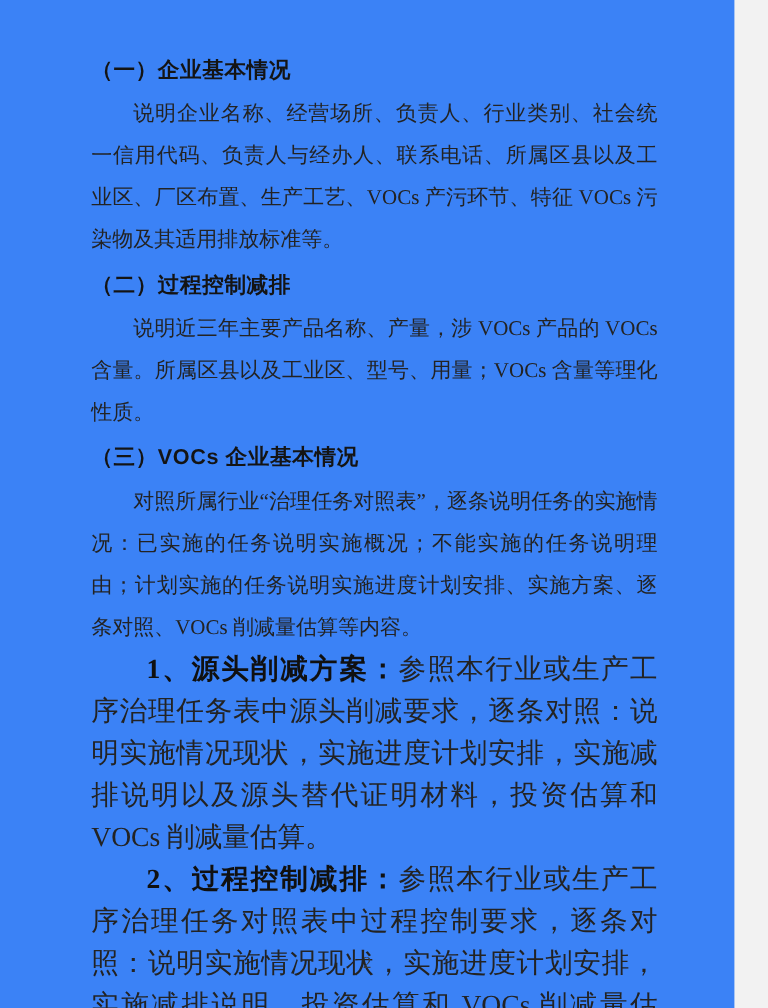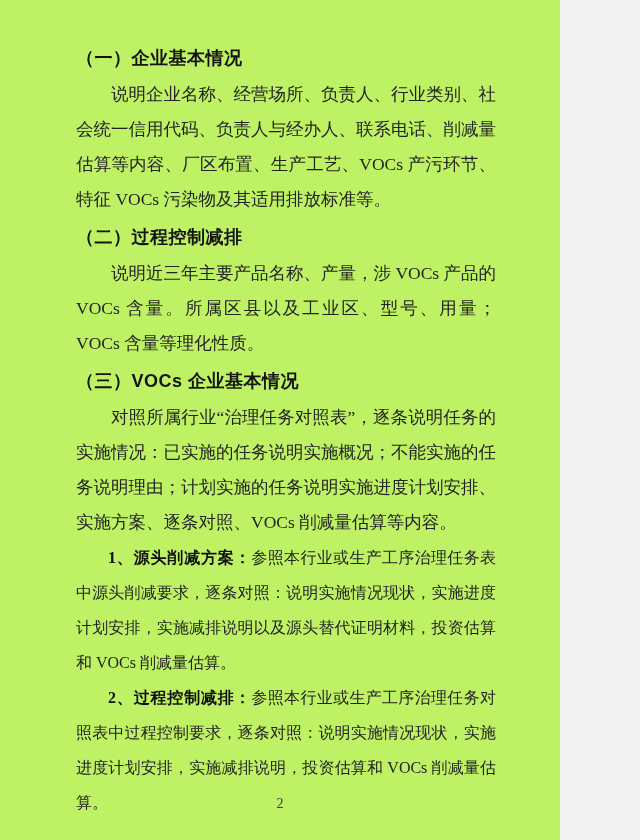--- a/index.html
+++ b/index.html
@@ -5,23 +5,23 @@
   * { margin: 0; padding: 0; box-sizing: border-box; }
 
   html, body {
     width: 640px;
     background: #f2f2f2;
     font-family: "Liberation Serif", serif;
   }
 
   .page {
     position: relative;
-    width: 560px;
+    width: 612px;
     height: 840px;
-    background: #bef264;
+    background: #3b82f6;
     color: #1e1e1e;
     padding: 38px 64px 0 76px;
     overflow: hidden;
   }
 
   .section-heading {
     font-family: "Liberation Sans", sans-serif;
     font-weight: 700;
     font-size: 18px;
     line-height: 35px;
@@ -33,21 +33,21 @@
 
   .body-para {
     font-size: 17.5px;
     line-height: 35px;
     text-align: justify;
     text-indent: 2em;
     color: #232323;
   }
 
   .numbered-item {
-    font-size: 16px;
+    font-size: 23px;
     line-height: 35px;
     text-align: justify;
     text-indent: 2em;
     color: #232323;
   }
 
   .item-lead {
     font-weight: 700;
     color: #101010;
     letter-spacing: 0.5px;
@@ -64,21 +64,21 @@
     font-family: "Liberation Serif", serif;
   }
 </style>
 </head>
 <body>
 
 <div class="page">
 
   <h2 class="section-heading">（一）企业基本情况</h2>
 
-  <p class="body-para">说明企业名称、经营场所、负责人、行业类别、社会统一信用代码、负责人与经办人、联系电话、削减量估算等内容、厂区布置、生产工艺、VOCs 产污环节、特征 VOCs 污染物及其适用排放标准等。</p>
+  <p class="body-para">说明企业名称、经营场所、负责人、行业类别、社会统一信用代码、负责人与经办人、联系电话、所属区县以及工业区、厂区布置、生产工艺、VOCs 产污环节、特征 VOCs 污染物及其适用排放标准等。</p>
 
   <h2 class="section-heading">（二）过程控制减排</h2>
 
   <p class="body-para">说明近三年主要产品名称、产量，涉 VOCs 产品的 VOCs 含量。所属区县以及工业区、型号、用量；VOCs 含量等理化性质。</p>
 
   <h2 class="section-heading">（三）VOCs 企业基本情况</h2>
 
   <p class="body-para">对照所属行业“治理任务对照表”，逐条说明任务的实施情况：已实施的任务说明实施概况；不能实施的任务说明理由；计划实施的任务说明实施进度计划安排、实施方案、逐条对照、VOCs 削减量估算等内容。</p>
 
   <p class="numbered-item"><span class="item-lead">1、源头削减方案：</span><span>参照本行业或生产工序治理任务表中源头削减要求，逐条对照：说明实施情况现状，实施进度计划安排，实施减排说明以及源头替代证明材料，投资估算和 VOCs 削减量估算。</span></p>

